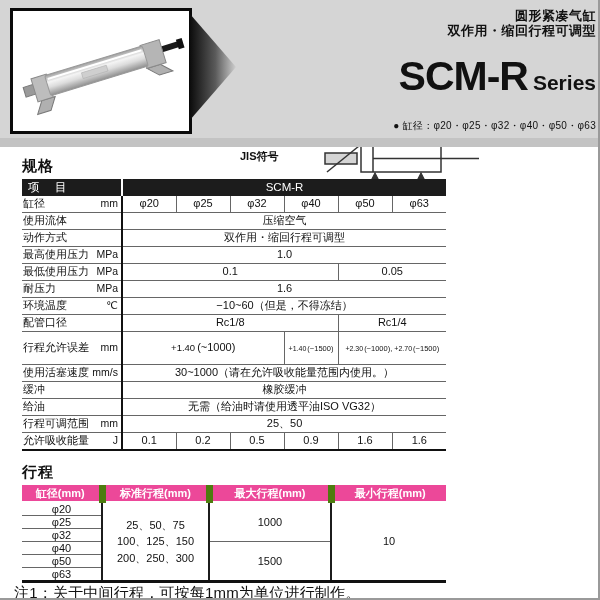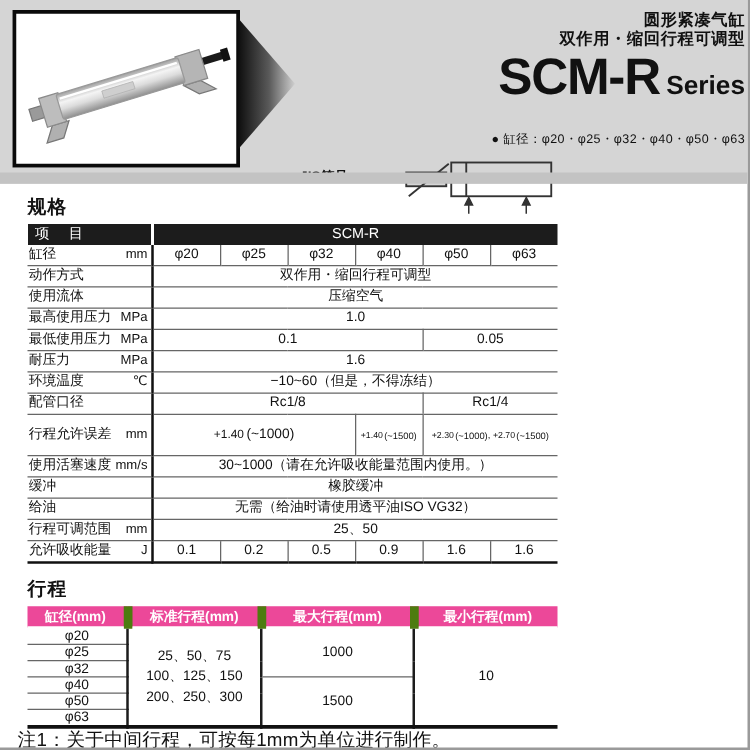--- a/index.html
+++ b/index.html
@@ -8,21 +8,21 @@
     font-family:"Liberation Sans","DejaVu Sans",sans-serif;color:#111;
     border-right:2px solid #9a9a9a;border-bottom:2px solid #9a9a9a;box-sizing:border-box;
   }
   
   .header{position:absolute;left:0;top:0;width:600px;height:147px;background:#d5d5d5;text-align:right;}
   .header:after{content:"";position:absolute;left:0;bottom:0;width:600px;height:9px;background:#c3c3c3;}
   .photo-box{position:absolute;left:10px;top:8px;width:176px;height:120px;background:#fff;border:3px solid #0a0a0a;}
   .arrow-wrap{position:absolute;left:190px;top:14px;}
   .titles{position:absolute;left:240px;top:8px;width:356px;}
   .sub{font-size:13px;font-weight:bold;line-height:1.18;letter-spacing:.5px;}
-  .series-line{margin-top:2px;line-height:1;white-space:nowrap;}
+  .series-line{margin-top:17px;line-height:1;white-space:nowrap;}
   .series-name{font-size:41px;font-weight:bold;letter-spacing:-1px;}
   .series-suffix{font-size:21px;font-weight:bold;margin-left:5px;}
   .bore-line{margin-top:22px;font-size:10px;letter-spacing:.3px;white-space:nowrap;}
   .jis-row{margin-top:8px;display:flex;align-items:flex-start;}
   .jis-label{font-size:11px;font-weight:bold;padding-top:8px;}
   .jis-row svg{margin-left:20px;}
   
   .content{position:absolute;left:22px;top:157px;width:424px;}
   .sec-heading{margin:0 0 5px 0;font-size:15px;font-weight:bold;line-height:17px;letter-spacing:1px;}
   .stroke-heading{margin-top:12px;}
@@ -162,34 +162,34 @@
         <td class="c">φ20</td>
         <td class="c">φ25</td>
         <td class="c">φ32</td>
         <td class="c">φ40</td>
         <td class="c">φ50</td>
         <td class="c">φ63</td>
       </tr>
       <tr>
         <td class="lbl">
               <div class="lblwrap">
+                <span>使用流体</span>
+                <span class="unit"></span>
+              </div>
+            </td>
+        <td class="c" colspan="6">压缩空气</td>
+      </tr>
+      <tr>
+        <td class="lbl">
+              <div class="lblwrap">
                 <span>动作方式</span>
                 <span class="unit"></span>
               </div>
             </td>
         <td class="c" colspan="6">双作用・缩回行程可调型</td>
-      </tr>
-      <tr>
-        <td class="lbl">
-              <div class="lblwrap">
-                <span>使用流体</span>
-                <span class="unit"></span>
-              </div>
-            </td>
-        <td class="c" colspan="6">压缩空气</td>
       </tr>
       <tr>
         <td class="lbl">
               <div class="lblwrap">
                 <span>最高使用压力</span>
                 <span class="unit">MPa</span>
               </div>
             </td>
         <td class="c" colspan="6">1.0</td>
       </tr>

